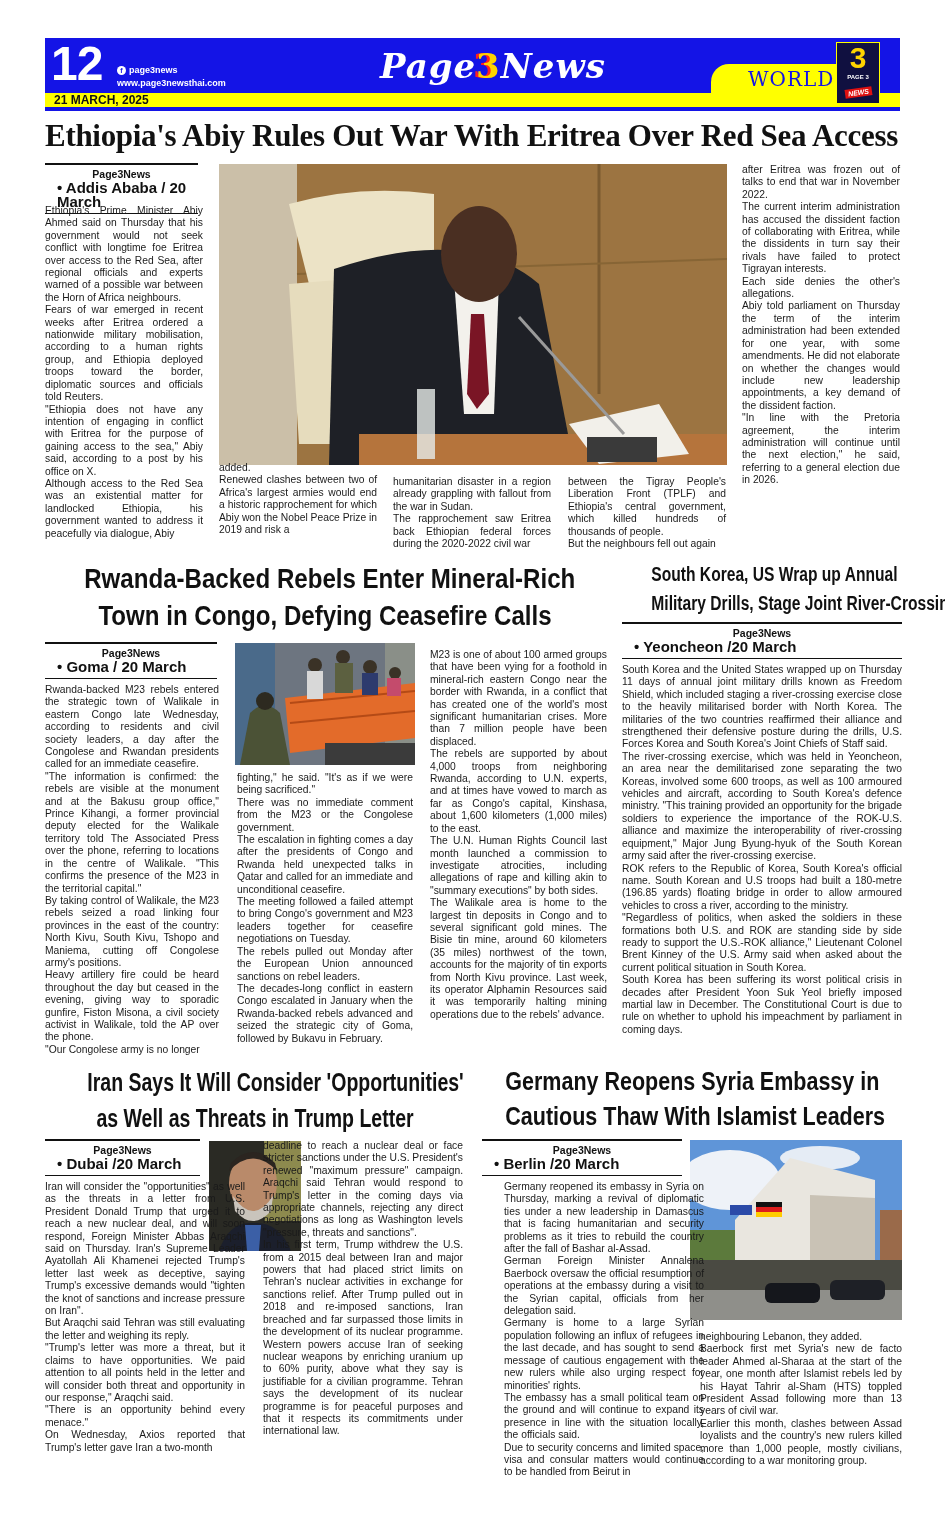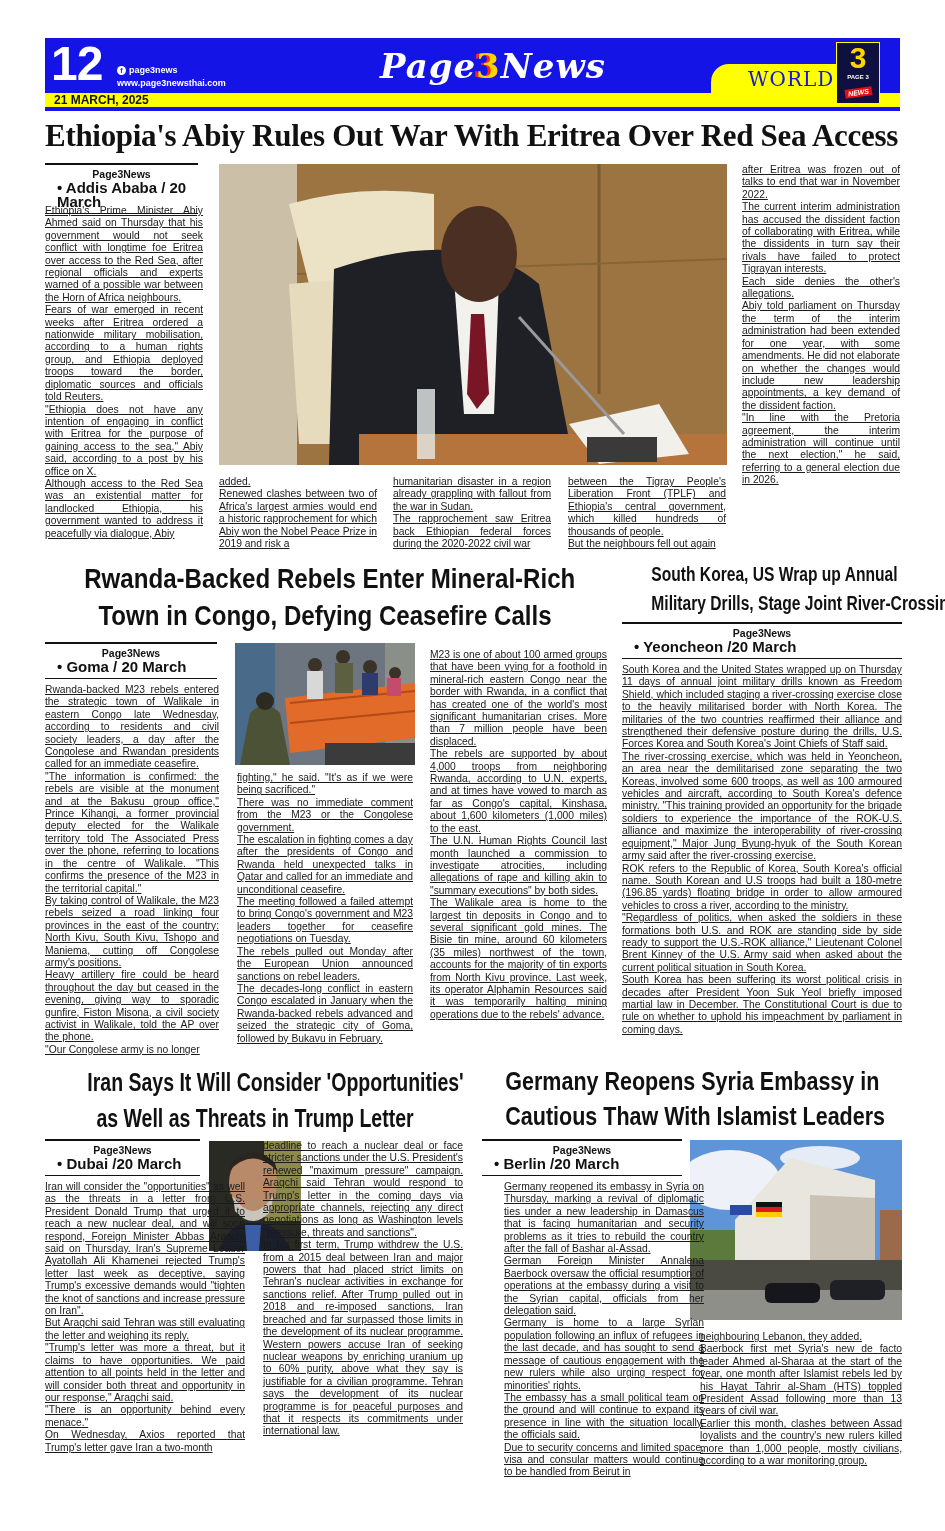--- a/index.html
+++ b/index.html
@@ -27,21 +27,21 @@
   
   .hl-serif { font-family: "Liberation Serif", serif; font-weight: bold; color: #111; white-space: nowrap; }
   .hl-cond { font-family: "Liberation Sans", sans-serif; font-weight: bold; color: #111; text-align: center; transform-origin: center top; white-space: nowrap; }
 
   
   .dateline { position: absolute; border-top: 2px solid #111; border-bottom: 1.5px solid #111; }
   .dateline .src { text-align: center; font-weight: bold; font-size: 10.5px; line-height: 14px; margin-top: 2px; }
   .dateline .loc { font-weight: bold; font-size: 15px; line-height: 14px; padding-left: 2px; margin-bottom: 4px; margin-left: 10px; }
 
   
-  .col { position: absolute; font-size: 10.3px; line-height: 12.4px; text-align: justify; hyphens: manual; color: #1a1a1a; text-decoration: underline; }
+  .col { position: absolute; font-size: 10.3px; line-height: 12.4px; text-align: justify; hyphens: manual; color: #1a1a1a; }
   .col p { margin: 0; }
 
   
   .photo { position: absolute; overflow: hidden; }
   .photo svg { display: block; width: 100%; height: 100%; }
 </style>
 </head>
 <body>
 
 <div class="masthead">
@@ -90,21 +90,21 @@
     <path d="M252 150 L265 150 L270 230 L258 245 L248 230 Z" fill="#7a1525"></path>
     <ellipse cx="260" cy="90" rx="38" ry="48" fill="#4a2f22"></ellipse>
     <rect x="140" y="270" width="368" height="31" fill="#b5743c"></rect>
     <path d="M350 260 L440 240 L470 290 L380 300 Z" fill="#f2f0ea"></path>
     <line x1="300" y1="153" x2="405" y2="270" stroke="#9a9a9a" stroke-width="3"></line>
     <rect x="198" y="225" width="18" height="70" fill="#e6ebe8" opacity="0.8"></rect>
     <rect x="368" y="273" width="70" height="25" fill="#3a3a3a"></rect>
   </svg>
 </div>
 
-<div class="col" style="left:219px; top:476px; width:158px;">
+<div class="col" style="left:219px; top:462px; width:158px;">
   <p>added.</p>
   <p>Renewed clashes between two of Africa's largest armies would end a historic rapprochement for which Abiy won the Nobel Peace Prize in 2019 and risk a</p>
 </div>
 <div class="col" style="left:393px; top:476px; width:158px;">
   <p>humanitarian disaster in a region already grappling with fallout from the war in Sudan.</p>
   <p>The rapprochement saw Eritrea back Ethiopian federal forces during the 2020-2022 civil war</p>
 </div>
 <div class="col" style="left:568px; top:476px; width:158px;">
   <p>between the Tigray People's Liberation Front (TPLF) and Ethiopia's central government, which killed hundreds of thousands of people.</p>
   <p>But the neighbours fell out again</p>

